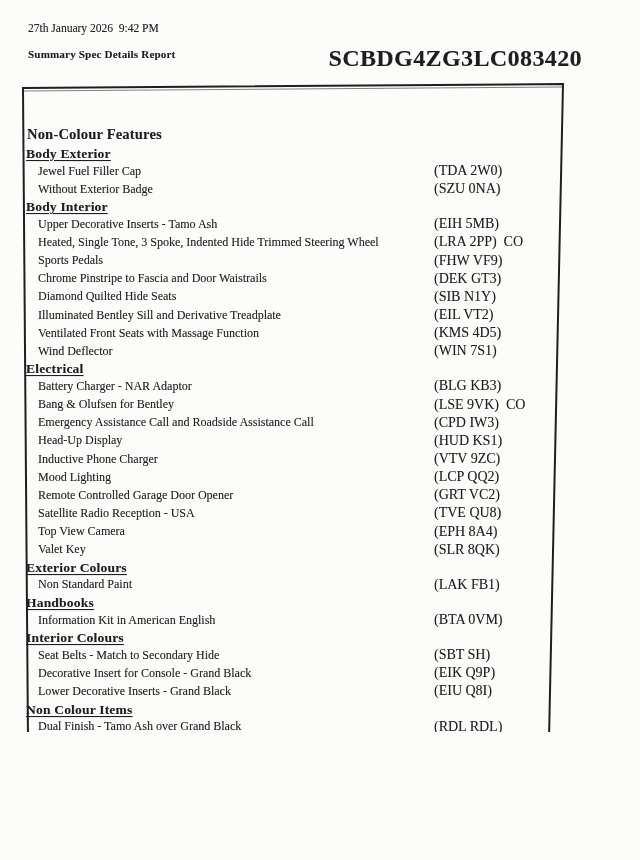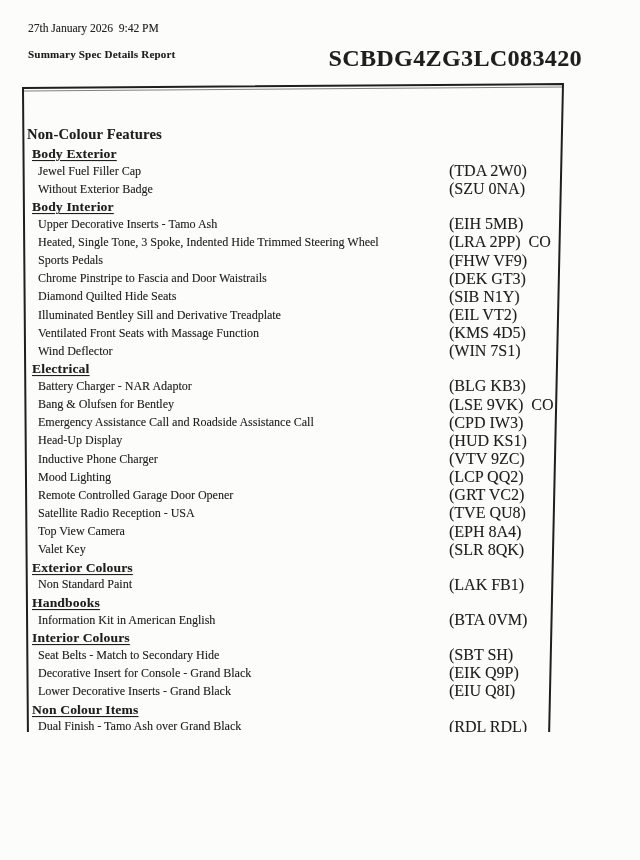--- a/index.html
+++ b/index.html
@@ -54,40 +54,40 @@
     font-weight: bold;
     line-height: 21px;
     padding-left: 4px;
     letter-spacing: 0.2px;
   }
   .section-heading {
     font-size: 13.5px;
     font-weight: bold;
     line-height: 17px;
     height: 17px;
-    padding-left: 9px;
+    padding-left: 3px;
     text-decoration: underline;
     text-underline-offset: 2px;
     letter-spacing: 0.2px;
   }
   .row {
     position: relative;
     height: 18.15px;
     display: flex;
     align-items: center;
     font-size: 12px;
     padding-left: 15px;
   }
   .row .label { white-space: nowrap; }
   .row .code {
     position: absolute;
-    left: 426px;
+    left: 411px;
     top: 50%;
     transform: translateY(-50%);
-    font-size: 16px;
+    font-size: 14px;
     white-space: pre;
   }
   .banner {
     position: absolute;
     left: 0; top: 756px;
     width: 572px;
     text-align: center;
     font-family: "Liberation Sans", "DejaVu Sans", sans-serif;
     font-weight: bold;
     font-size: 37px;

